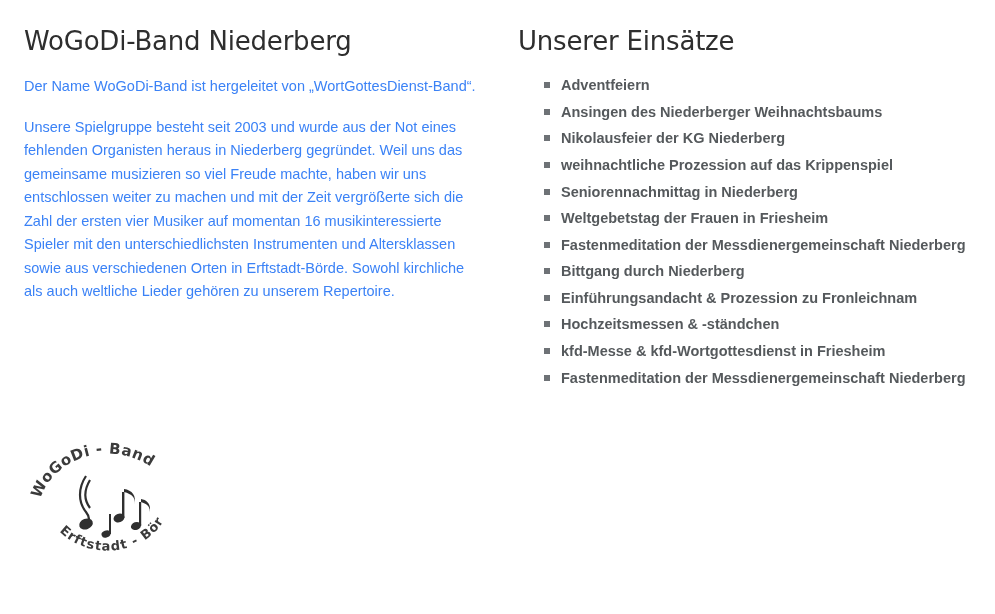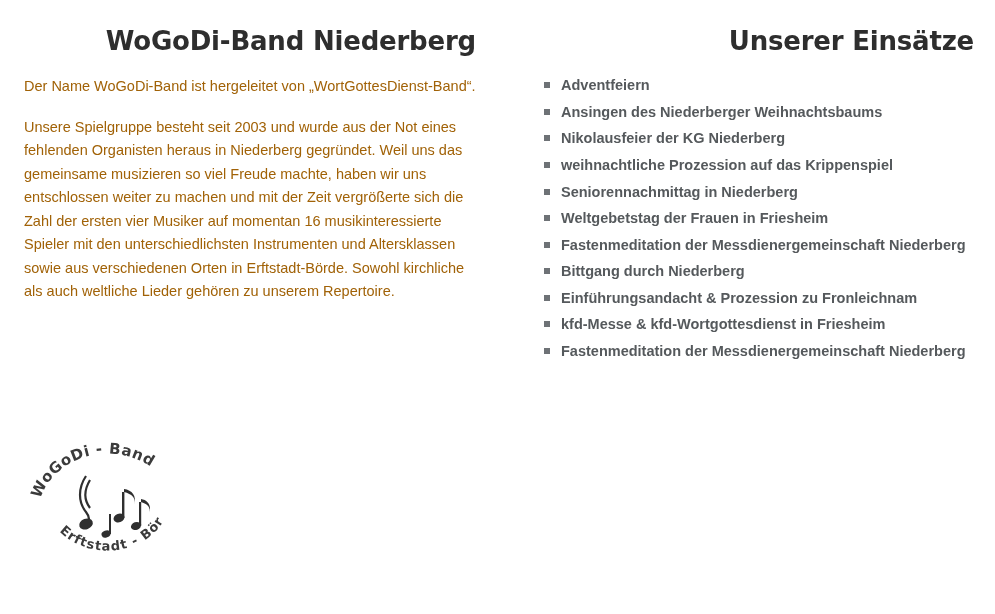--- a/index.html
+++ b/index.html
@@ -34,30 +34,29 @@
   .col-right {
     width: 480px;
     flex: 0 0 480px;
     padding-left: 24px;
     box-sizing: border-box;
   }
   h1.heading {
     font-family: "DejaVu Sans", sans-serif;
     font-size: 26px;
     line-height: 1.2;
-    font-weight: 700;
+    font-weight: 400;
     color: #2e2e2e;
     margin: 0 0 18px 0;
     letter-spacing: -0.2px;
-    text-align: right;
   }
   p.body-text {
     font-size: 14.5px;
     line-height: 1.62;
-    color: #a16207;
+    color: #3b82f6;
     margin: 0 0 17px 0;
   }
   p.body-text:last-child {
     margin-bottom: 16px;
   }
   ul.events-list {
     list-style: none;
     margin: 12px 0 0 0;
     padding: 0 0 0 26px;
   }
@@ -108,20 +107,21 @@
       <ul class="events-list">
         <li>Adventfeiern</li>
         <li>Ansingen des Niederberger Weihnachtsbaums</li>
         <li>Nikolausfeier der KG Niederberg</li>
         <li>weihnachtliche Prozession auf das Krippenspiel</li>
         <li>Seniorennachmittag in Niederberg</li>
         <li>Weltgebetstag der Frauen in Friesheim</li>
         <li>Fastenmeditation der Messdienergemeinschaft Niederberg</li>
         <li>Bittgang durch Niederberg</li>
         <li>Einführungsandacht &amp; Prozession zu Fronleichnam</li>
+        <li>Hochzeitsmessen &amp; -ständchen</li>
         <li>kfd-Messe &amp; kfd-Wortgottesdienst in Friesheim</li>
         <li>Fastenmeditation der Messdienergemeinschaft Niederberg</li>
       </ul>
     </div>
 
   </div>
 
   <div class="logo-wrap">
     <svg width="170" height="125" viewBox="0 0 170 125" xmlns="http://www.w3.org/2000/svg">
       <defs>

